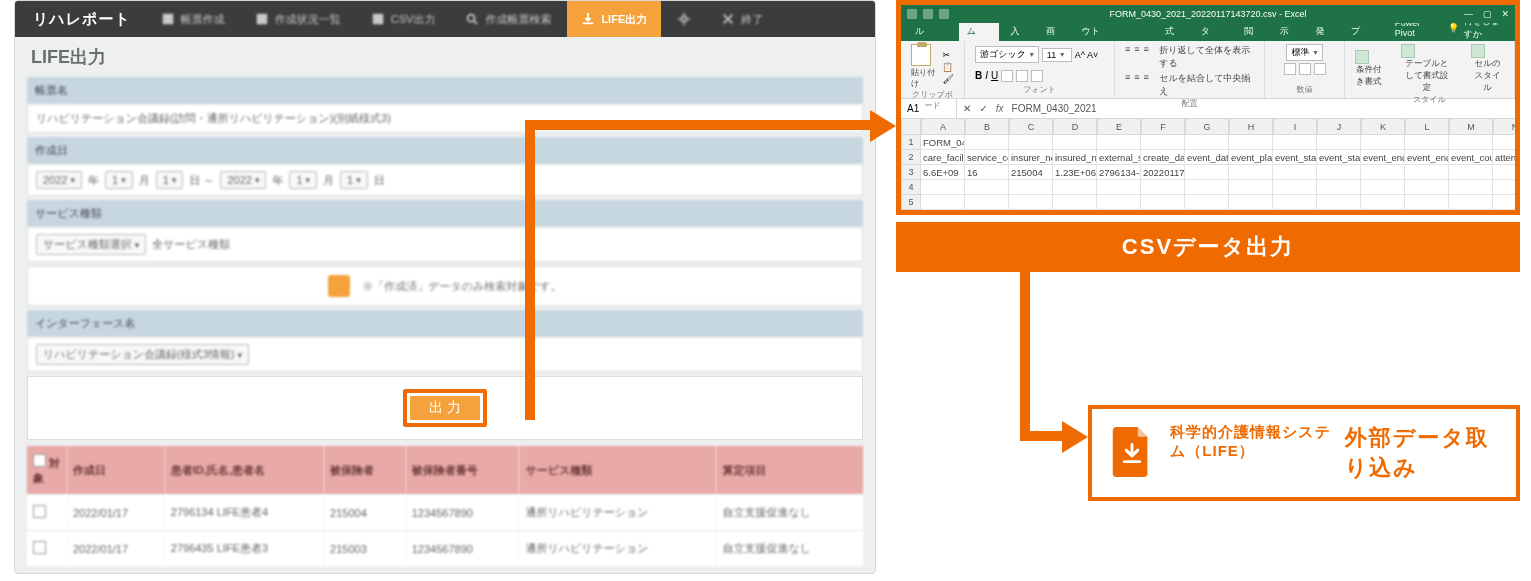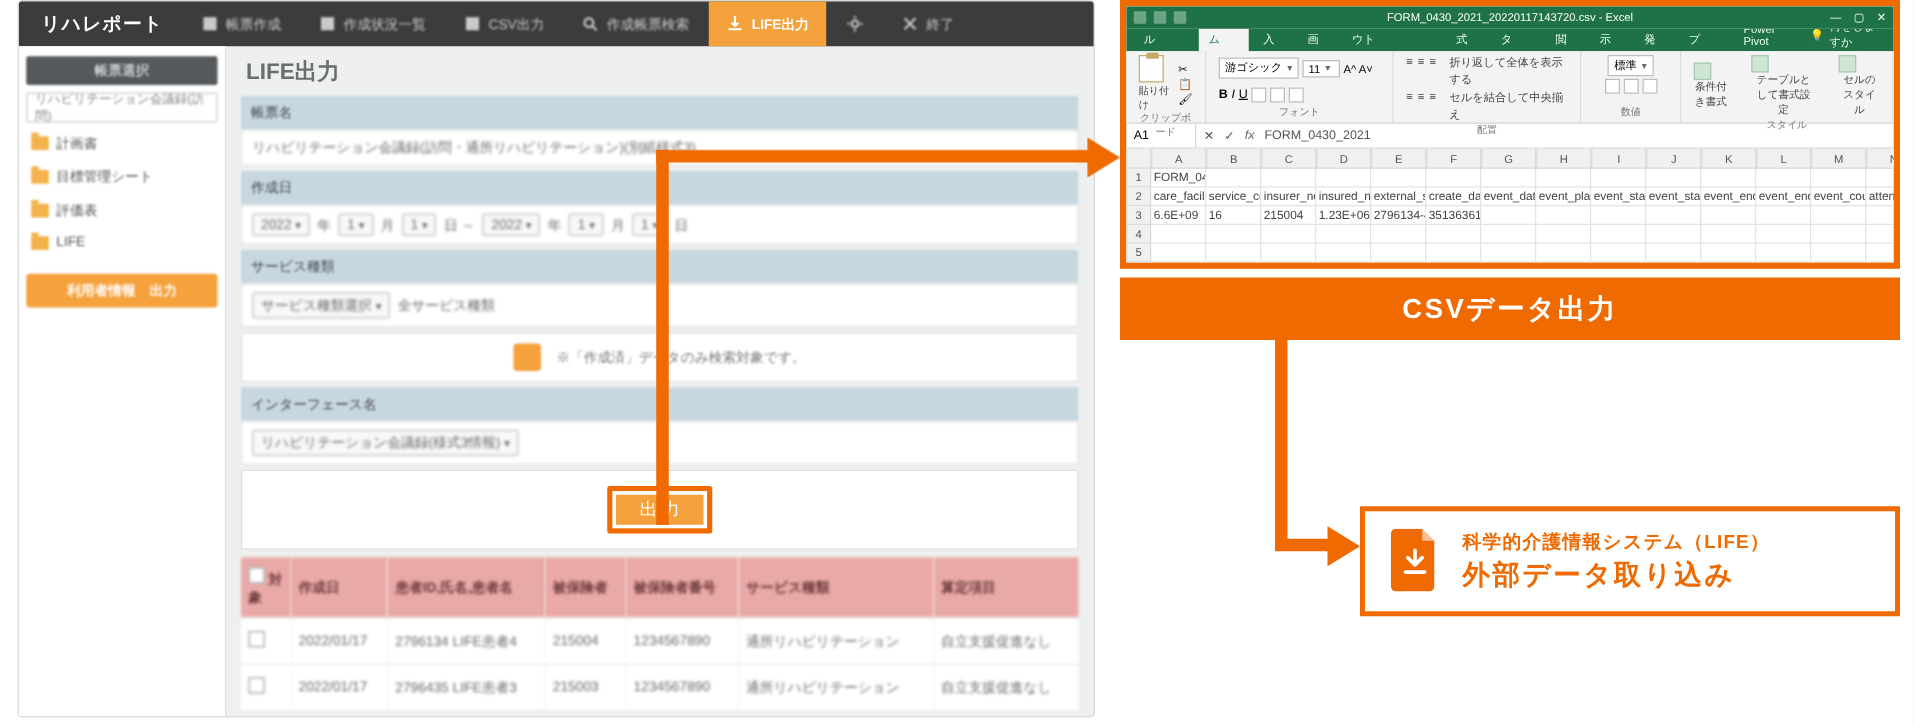--- a/index.html
+++ b/index.html
@@ -118,21 +118,21 @@
     text-align:center; font-size:22px; font-weight:700; letter-spacing:2px; padding:10px 0;
   }
 
   
   .life-box{
     position:absolute; left:1088px; top:405px; width:432px; padding:14px 18px;
     border:4px solid #ef6a00; display:flex; align-items:center; gap:16px;
   }
   .dl-icon{width:44px;height:52px;position:relative;}
   .dl-icon svg{width:44px;height:52px;}
-  .life-text{display:flex;flex-direction:column;gap:2px;}
+  .life-text{display:flex;flex-direction:row;gap:2px;}
   .life-line1{color:#ef6a00;font-size:15px;font-weight:600;letter-spacing:1px;}
   .life-line2{color:#ef6a00;font-size:22px;font-weight:800;letter-spacing:2px;}
 
   
   .conn{position:absolute;background:#ef6a00;}
   .arrow-right{position:absolute;width:0;height:0;border-top:16px solid transparent;border-bottom:16px solid transparent;border-left:26px solid #ef6a00;}
   
   #c1v{left:525px;top:120px;width:10px;height:300px;}
   #c1h{left:525px;top:120px;width:352px;height:10px;}
   #a1{left:870px;top:110px;}
@@ -185,41 +185,20 @@
         </svg>
       </div>
     <div class="nav-btn">
         <svg viewBox="0 0 16 16">
           <path d="M3 3l10 10M13 3L3 13" stroke="#c9c9c9" stroke-width="2"></path>
         </svg>
         <span>終了</span>
       </div>
   </div>
   <div class="body-row">
-    <div class="side">
-      <div class="side-title">帳票選択</div>
-      <div class="side-search">リハビリテーション会議録(訪問)</div>
-      <div class="side-item">
-          <span class="folder"></span>
-          <span>計画書</span>
-        </div>
-      <div class="side-item">
-          <span class="folder"></span>
-          <span>目標管理シート</span>
-        </div>
-      <div class="side-item">
-          <span class="folder"></span>
-          <span>評価表</span>
-        </div>
-      <div class="side-item">
-          <span class="folder"></span>
-          <span>LIFE</span>
-        </div>
-      <div class="side-btn">利用者情報　出力</div>
-    </div>
     <div class="main">
       <div class="page-title">LIFE出力</div>
 
       <div class="section-bar">帳票名</div>
       <div class="section-body">リハビリテーション会議録(訪問・通所リハビリテーション)(別紙様式3)</div>
 
       <div class="section-bar">作成日</div>
       <div class="section-body">
         <span class="sel">2022</span> 年
         <span class="sel">1</span> 月
@@ -436,21 +415,21 @@
         <div class="cell">event_cou</div>
         <div class="cell">attendee_</div>
     </div>
     <div class="gridrow">
         <div class="rh">3</div>
       <div class="cell">6.6E+09</div>
         <div class="cell">16</div>
         <div class="cell">215004</div>
         <div class="cell">1.23E+06</div>
         <div class="cell">2796134-4</div>
-        <div class="cell">35136361</div>
+        <div class="cell">20220117</div>
         <div class="cell"></div>
         <div class="cell"></div>
         <div class="cell"></div>
         <div class="cell"></div>
         <div class="cell"></div>
         <div class="cell"></div>
         <div class="cell"></div>
         <div class="cell"></div>
     </div>
     <div class="gridrow">

